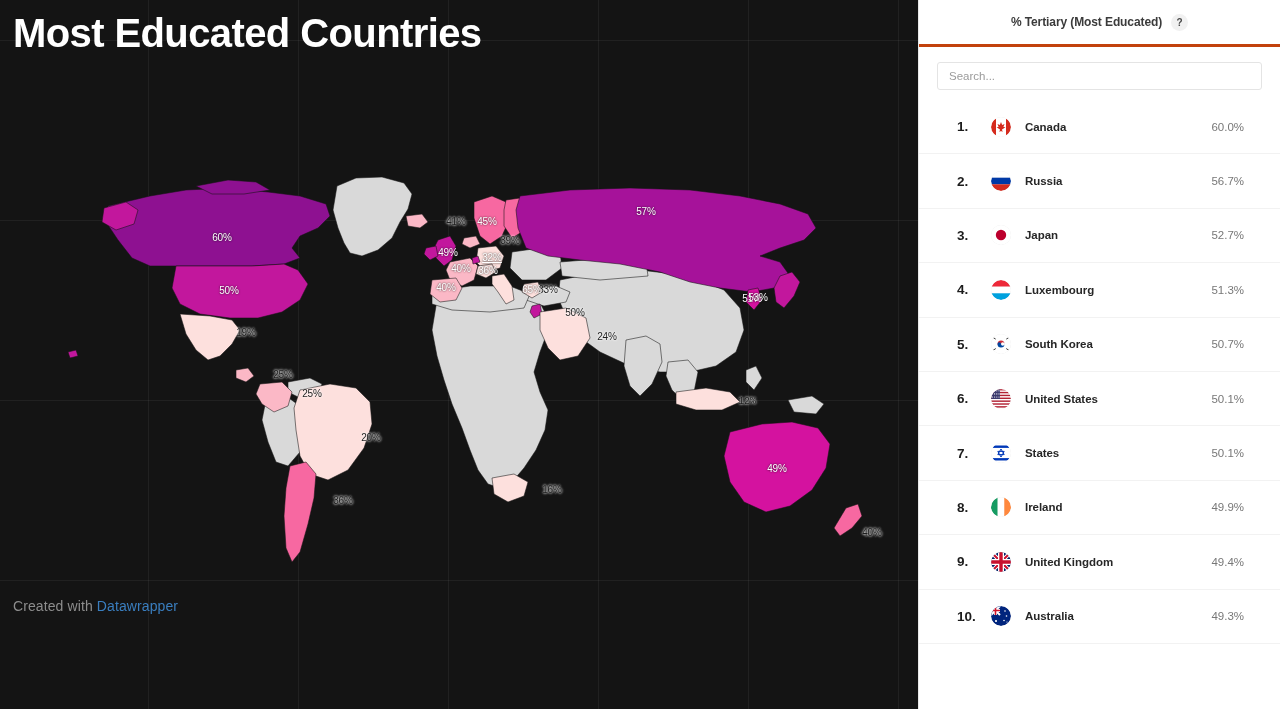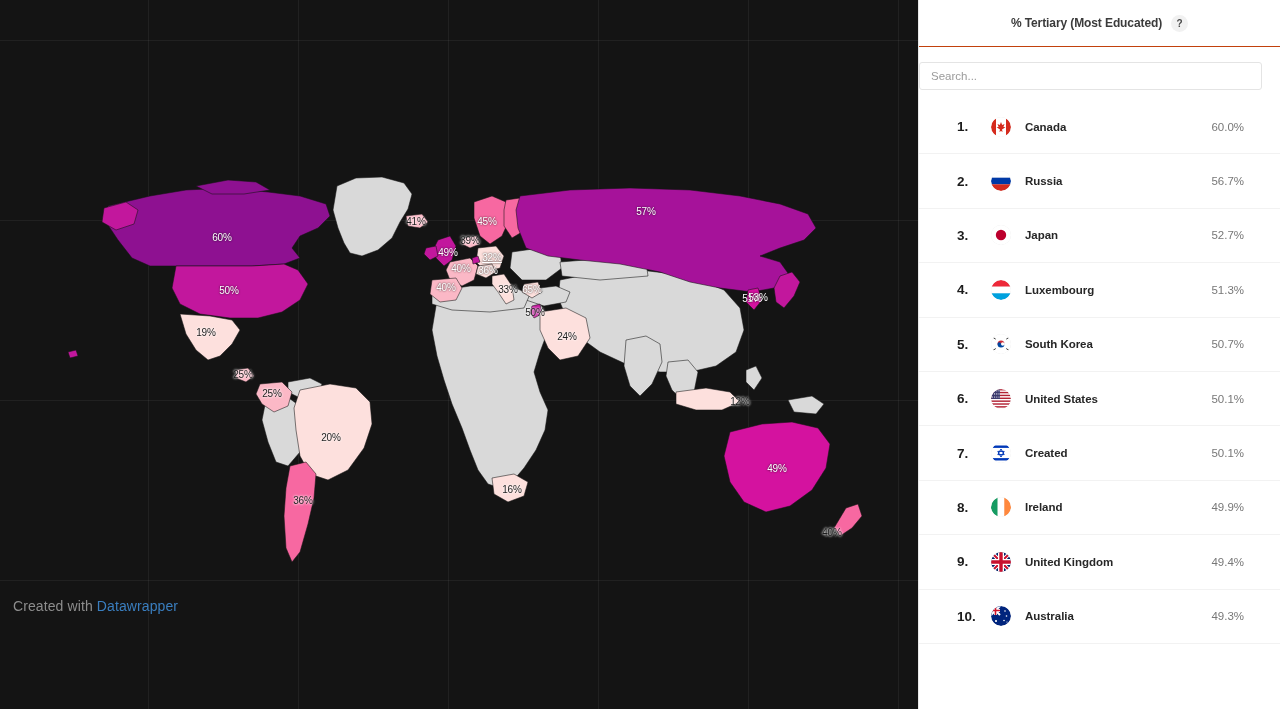--- a/index.html
+++ b/index.html
@@ -38,42 +38,42 @@
   }
   #credit a { color:#3a7ebf; text-decoration:none; }
 
   .map-label {
     position:absolute; z-index:8;
     font-size:10px; font-weight:400; line-height:1;
     white-space:nowrap; transform:translate(-50%,-50%);
     letter-spacing:-.1px;
   }
   .lbl-light { color:#ffffff; text-shadow:0 0 2px rgba(0,0,0,.85); }
-  .lbl-dark  { color:#1e1e1e; text-shadow:0 0 2.5px rgba(255,255,255,.92),0 0 2.5px rgba(255,255,255,.92); }
+  .lbl-dark  { color:#1e1e1e; text-shadow:0 0 2.5px rgba(255,255,255,.92),0 0 2.5px rgba(255,255,255,.92);margin-left:40px; }
 
   
   #sidebar {
     width:362px; height:709px; background:#ffffff;
     display:flex; flex-direction:column;
     border-left:1px solid #e8e8e8;
   }
   #sb-header {
     height:47px; flex:0 0 47px;
     display:flex; align-items:center; justify-content:center;
-    gap:9px; border-bottom:1px solid #c2410c; background:#fff;
+    gap:9px; border-bottom:3px solid #c2410c; background:#fff;
   }
   #sb-title { font-size:12px; font-weight:700; color:#3b3b3b; letter-spacing:-.1px; }
   #help-icon {
     width:17px; height:17px; border-radius:50%;
     background:#f1f1f1; color:#4a4a4a;
     font-size:10px; font-weight:700;
     display:flex; align-items:center; justify-content:center;
     cursor:pointer;
   }
-  #sb-search-wrap { padding:15px 18px 10px 0; background:#fff; }
+  #sb-search-wrap { padding:15px 18px 10px 18px; background:#fff; }
   #search-input {
     width:100%; height:28px; border:1px solid #e4e4e4; border-radius:3px;
     padding:0 11px; font-size:11.5px; color:#333; outline:none;
     font-family:"Liberation Sans", sans-serif; background:#fff;
   }
   #search-input::placeholder { color:#9b9b9b; }
 
   #sb-list { flex:1; overflow:hidden; background:#fff; }
   .rank-row {
     display:flex; align-items:center; height:54.4px;
@@ -98,20 +98,21 @@
 </style>
 </head>
 <body>
 
 <div id="app">
 
   <div id="map-panel">
 
     <div id="grid-overlay"></div>
 
+    <h1 id="map-title">Most Educated Countries</h1>
 
     <div id="map-svg-wrap">
       <svg id="map-svg" viewBox="0 0 918 709" preserveAspectRatio="xMidYMid meet">
         <g>
 
           <path class="country" fill="#d9d9d9" d="M337 186 L356 178 L382 177 L404 183 L412 194 L408 209 L400 222 L392 238 L378 250 L362 256 L350 253 L344 243 L338 228 L333 210 Z"></path>
 
           <path class="country" fill="#d9d9d9" d="M437 300 L462 292 L495 291 L520 295 L540 303 L548 318 L546 336 L540 352 L534 372 L540 392 L548 410 L545 430 L536 450 L524 468 L512 482 L500 488 L488 484 L478 470 L470 450 L462 428 L452 404 L444 380 L437 356 L432 330 Z"></path>
 
           <path class="country" fill="#d9d9d9" d="M560 280 L600 272 L640 270 L690 276 L724 290 L740 308 L744 330 L736 352 L716 366 L690 372 L660 372 L630 366 L600 352 L578 336 L566 316 L558 298 Z"></path>
@@ -220,21 +221,21 @@
         <div class="map-label lbl-light" style="left: 488px; top: 271px;">36%</div>
         <div class="map-label lbl-light" style="left: 446px; top: 288px;">40%</div>
         <div class="map-label lbl-dark" style="left: 508px; top: 290px;">33%</div>
         <div class="map-label lbl-light" style="left: 532px; top: 290px;">65%</div>
         <div class="map-label lbl-dark" style="left: 535px; top: 313px;">50%</div>
         <div class="map-label lbl-dark" style="left: 567px; top: 337px;">24%</div>
         <div class="map-label lbl-dark" style="left: 512px; top: 490px; text-align: center;">16%</div>
         <div class="map-label lbl-light" style="left: 646px; top: 212px; text-align: right;">57%</div>
         <div class="map-label lbl-light" style="left: 752px; top: 299px;">51%</div>
         <div class="map-label lbl-light" style="left: 758px; top: 298px;">53%</div>
-        <div class="map-label lbl-dark" style="left: 740px; top: 402px;">12%</div>
+        <div class="map-label lbl-dark" style="left: 707px; top: 402px; font-family: Liberation Mono, monospace;">12%</div>
         <div class="map-label lbl-light" style="left: 777px; top: 469px;">49%</div>
         <div class="map-label lbl-dark" style="left: 832px; top: 533px;">40%</div>
       </div>
 
     <div id="credit">
       <span>Created with </span><a href="#">Datawrapper</a>
     </div>
   </div>
 
   <div id="sidebar">
@@ -398,21 +399,21 @@
               </defs>
               <g clip-path="url(#clipisrael)">
                 <rect width="20" height="20" fill="#fff"></rect>
         <rect y="2.5" width="20" height="2.4" fill="#0038b8"></rect>
                 <rect y="15.1" width="20" height="2.4" fill="#0038b8"></rect>
         <path d="M10 6 L13.2 11.6 L6.8 11.6 Z" fill="none" stroke="#0038b8" stroke-width="1"></path>
         <path d="M10 14 L6.8 8.4 L13.2 8.4 Z" fill="none" stroke="#0038b8" stroke-width="1"></path>
               </g>
             </svg>
           </span>
-          <span class="rank-name">Created</span>
+          <span class="rank-name">States</span>
           <span class="rank-val">50.1%</span>
         </div>
         <div class="rank-row">
           <span class="rank-num">8.</span>
           <span class="flag">
             <svg viewBox="0 0 20 20">
               <defs>
                 <clipPath id="clipireland">
                   <circle cx="10" cy="10" r="10"></circle>
                 </clipPath>

